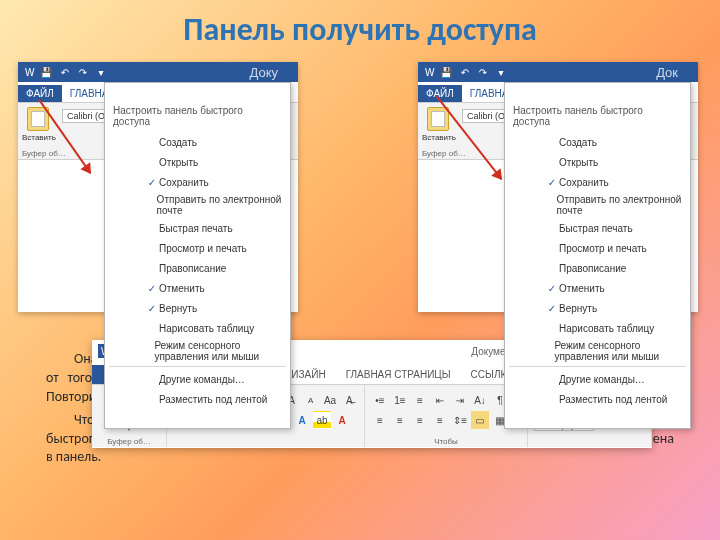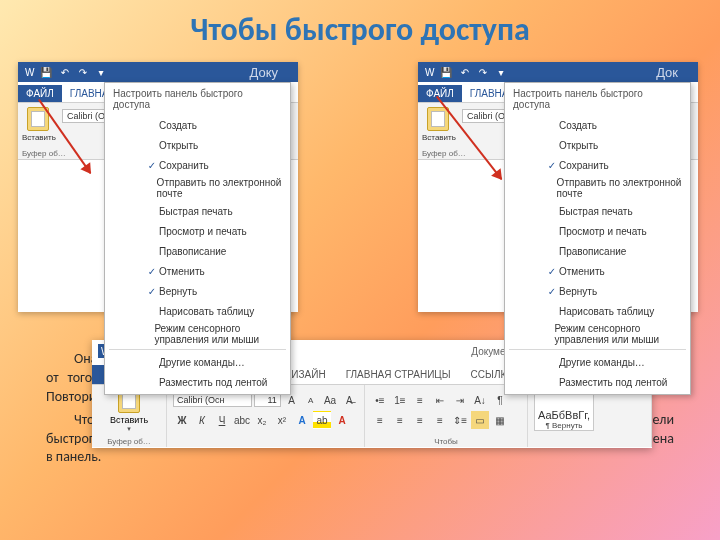--- a/index.html
+++ b/index.html
@@ -110,21 +110,21 @@
   #mini-left .arrow  { left:20px; top:38px; transform: rotate(-35deg); height:90px;}
   #mini-right .arrow { left:18px; top:35px; transform: rotate(-38deg); height:105px;}
 
   
   .dropdown {
     position:absolute; left:86px; top:20px;
     width:185px;
     background:#fff;
     border:1px solid #b5b5b5;
     box-shadow:2px 2px 6px rgba(0,0,0,0.25);
-    padding:2px 0;
+    padding:19px 0;
     z-index:10;
   }
   .dd-hdr {
     font-size:10px; color:#555; padding:3px 8px 5px 8px;
   }
   .dd-item {
     display:flex; align-items:center;
     padding:2px 6px 2px 4px;
     font-size:10px; color:#333;
     min-height:16px;
@@ -205,21 +205,21 @@
     font-family: Calibri, Arial, sans-serif;
     font-size:14px; line-height:1.35; color:#2b2b2b;
     text-align: justify;
     z-index:1;
   }
   .bodytext p { margin:0 0 4px 0; text-indent: 28px;}
 </style>
 </head>
 <body>
 
-<div class="slide-title">Чтобы быстрого доступа</div>
+<div class="slide-title">Панель получить доступа</div>
 
 <div class="word-mini" id="mini-left">
   <div class="mini-qat">
     <span class="qat-icon">
       <svg width="14" height="14">
           <rect width="14" height="14" fill="#2A579A"></rect>
           <text x="3" y="11" font-size="10" fill="#fff" font-family="Arial">W</text>
         </svg>
     </span>
     <span class="qat-icon">💾</span>

